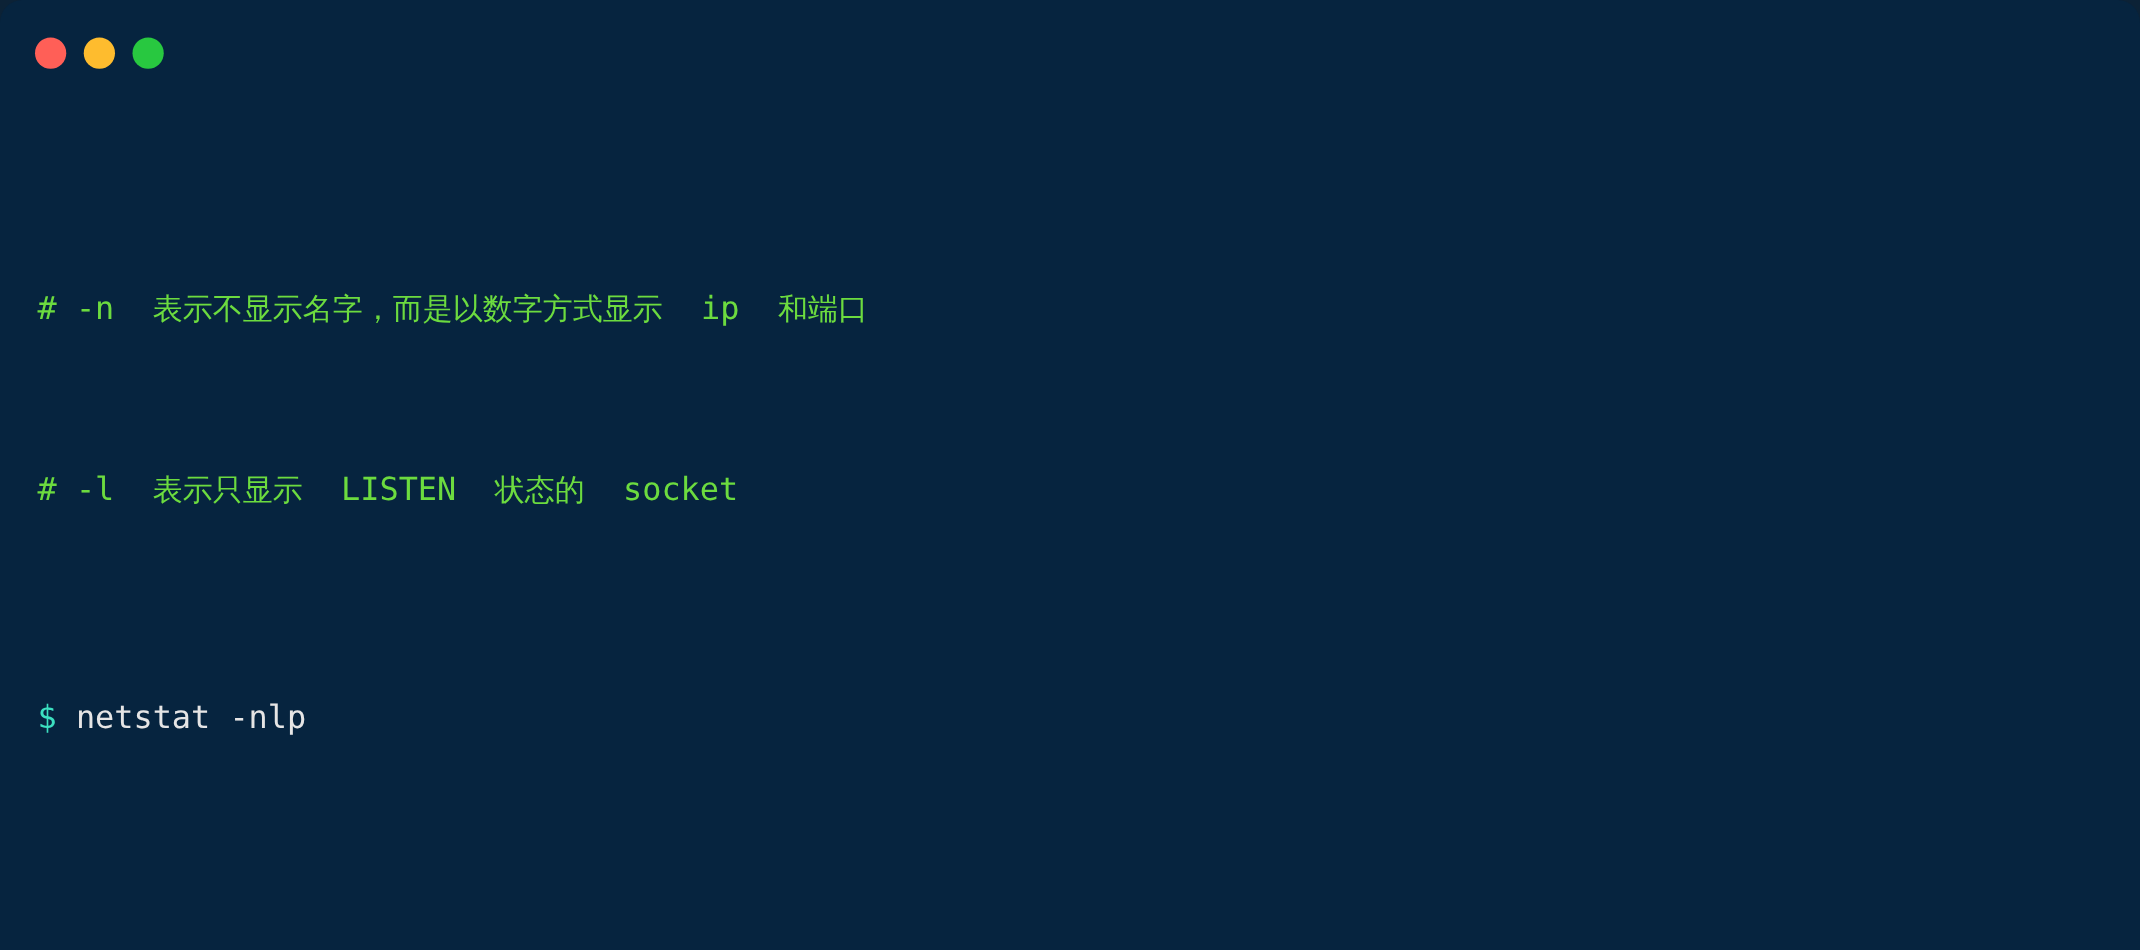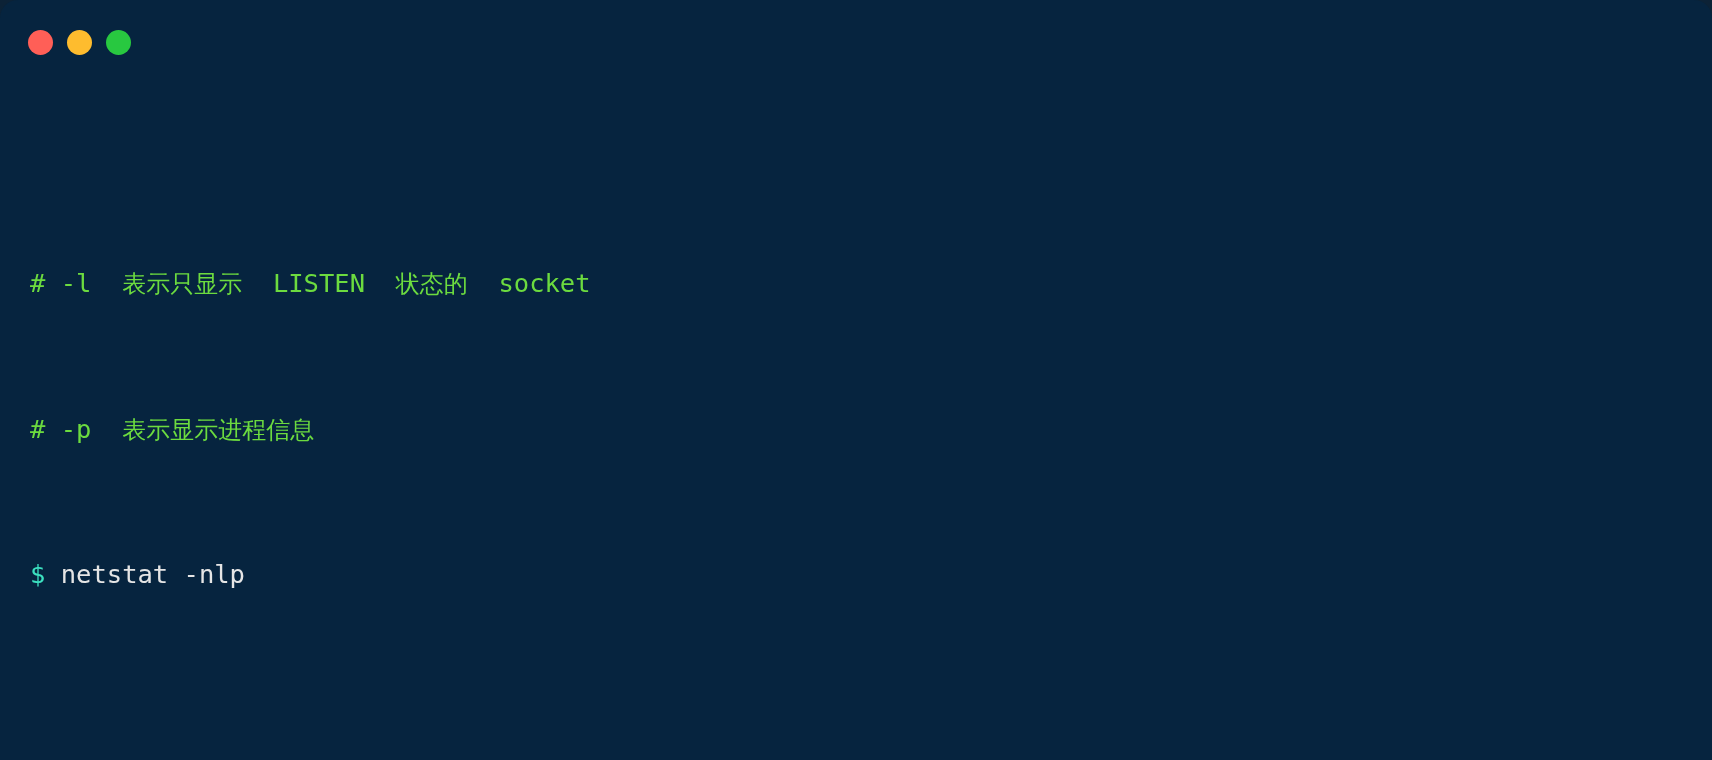--- a/index.html
+++ b/index.html
@@ -85,24 +85,24 @@
 
   <div id="titlebar">
     <span class="traffic-light tl-close" style="background: rgb(255, 95, 87);"></span>
     <span class="traffic-light tl-min" style="background: rgb(254, 188, 46);"></span>
     <span class="traffic-light tl-max" style="background: rgb(40, 200, 64);"></span>
   </div>
 
   <div id="terminal-body">
 
     
+    <div class="line"><span class="c-comment">#</span><span class="c-comment"> </span><span class="c-comment">-n</span><span class="c-comment">  </span><span class="c-comment cjk">表示不显示名字，而是以数字方式显示</span><span class="c-comment">  </span><span class="c-comment">ip</span><span class="c-comment">  </span><span class="c-comment cjk">和端口</span></div>
 
     <div class="line"><span class="c-comment">#</span><span class="c-comment"> </span><span class="c-comment">-l</span><span class="c-comment">  </span><span class="c-comment cjk">表示只显示</span><span class="c-comment">  </span><span class="c-comment">LISTEN</span><span class="c-comment">  </span><span class="c-comment cjk">状态的</span><span class="c-comment">  </span><span class="c-comment">socket</span></div>
 
-    <div class="line"><span class="c-comment">#</span><span class="c-comment"> </span><span class="c-comment">-p</span><span class="c-comment">  </span><span class="c-comment cjk">表示显示进程信息</span></div>
 
     <div class="line"><span class="c-prompt">$</span><span> </span><span class="c-cmd">netstat -nlp</span></div>
 
     
 
     
 
     
 
     

